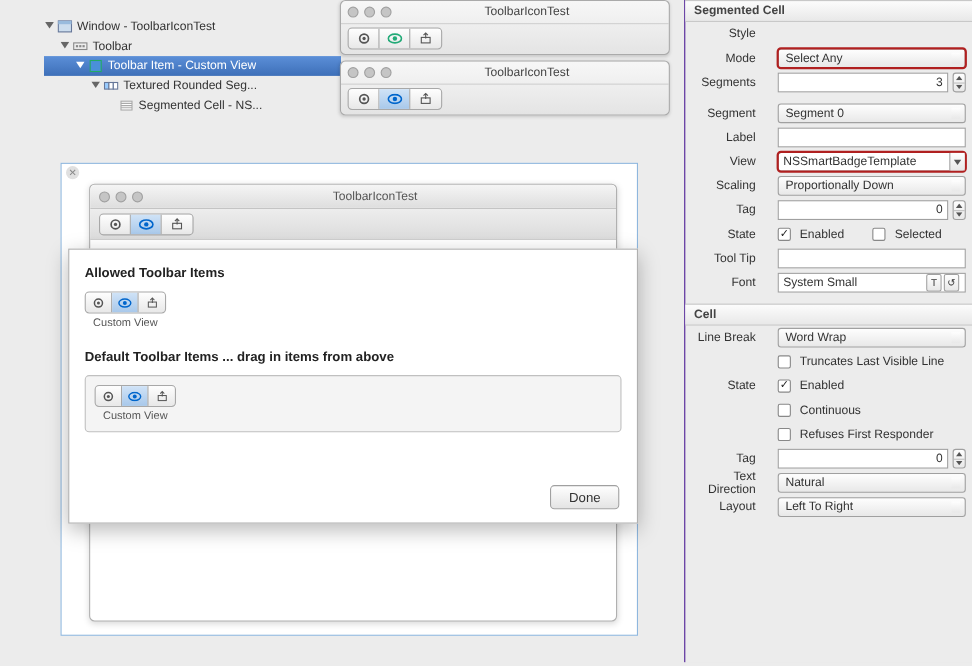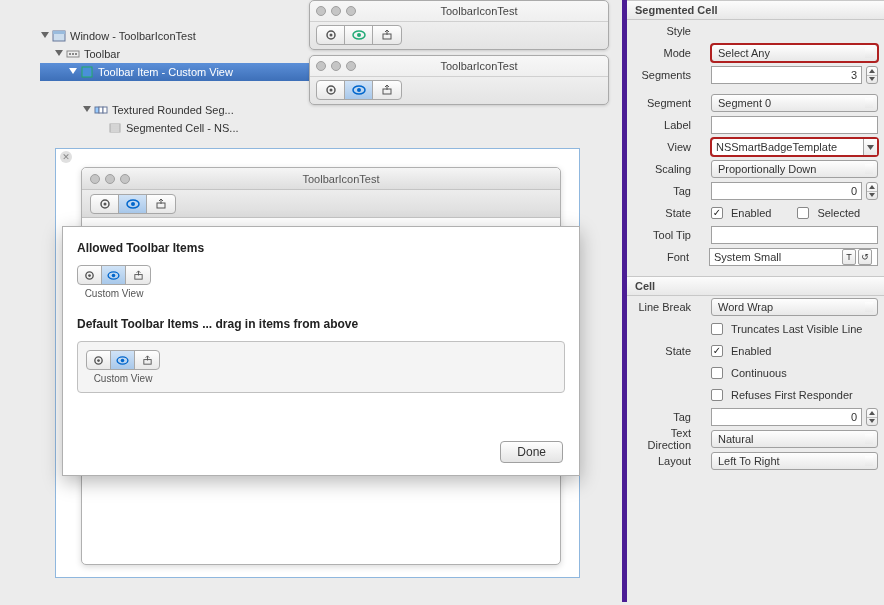--- a/index.html
+++ b/index.html
@@ -1,29 +1,29 @@
 <!DOCTYPE html>
 <html><head>
 <meta charset="utf-8">
 <style>
 * { box-sizing: border-box; margin: 0; padding: 0; font-family: "Lucida Grande", "Helvetica Neue", Arial, sans-serif; font-size: 11px; color: #333; }
 body { background: #ececec; width: 884px; height: 605px; overflow: hidden; position: relative; }
 
 
-.tree-panel { position: absolute; left: 40px; top: 27px; width: 270px; }
+.tree-panel { position: absolute; left: 40px; top: 15px; width: 270px; }
 .tree-row { display: flex; align-items: center; height: 18px; padding-left: 0; cursor: default; }
 .tree-row.selected { background: linear-gradient(#5b8fd8, #3d6fb8); color: #fff; }
 .tree-row.selected span { color: #fff; }
 .disclosure { width: 10px; height: 10px; margin-right: 2px; display: inline-flex; align-items: center; justify-content: center; }
 .disclosure svg { width: 8px; height: 8px; }
 .tree-icon { width: 14px; height: 14px; margin-right: 4px; display: inline-flex; align-items: center; justify-content: center; }
 .tree-label { white-space: nowrap; overflow: hidden; text-overflow: ellipsis; }
 .indent-1 { padding-left: 14px; }
 .indent-2 { padding-left: 28px; }
-.indent-3 { padding-left: 42px; margin-top: 20px; }
+.indent-3 { padding-left: 42px; }
 .indent-4 { padding-left: 56px; align-items: center; }
 
 
 .mini-window { position: absolute; width: 300px; border: 1px solid #aaa; border-radius: 5px; background: linear-gradient(#f7f7f7,#e4e4e4); box-shadow: 0 1px 3px rgba(0,0,0,0.15); }
 .mini-window.w1 { left: 309px; top: 0px; height: 50px; }
 .mini-window.w2 { left: 309px; top: 55px; height: 50px; }
 .mini-titlebar { height: 20px; display: flex; align-items: center; padding: 0 6px; }
 .traffic-lights { display: flex; gap: 5px; }
 .tl { width: 10px; height: 10px; border-radius: 50%; background: #c5c5c5; border: 1px solid #a0a0a0; }
 .mini-title { flex: 1; text-align: center; font-size: 11px; color: #444; }
@@ -49,21 +49,21 @@
 .item-group { margin-bottom: 18px; }
 .segmented-small { display: inline-flex; border: 1px solid #a8a8a8; border-radius: 4px; overflow: hidden; height: 20px; background: linear-gradient(#fefefe,#e8e8e8); }
 .segmented-small .seg { width: 24px; display: flex; align-items: center; justify-content: center; border-right: 1px solid #a8a8a8; }
 .segmented-small .seg:last-child { border-right: none; }
 .segmented-small .seg.sel { background: linear-gradient(#d0e3f7,#a8c8ea); }
 .item-caption { font-size: 10px; color: #555; margin-top: 3px; text-align: center; width: 74px; }
 .default-box { border: 1px solid #c0c0c0; border-radius: 4px; padding: 8px; margin-top: 6px; background: #f4f4f4; }
 .done-btn { position: absolute; right: 16px; bottom: 12px; height: 22px; padding: 0 16px; border: 1px solid #a0a0a0; border-radius: 4px; background: linear-gradient(#fefefe,#e4e4e4); font-size: 12px; }
 
 
-.inspector { position: absolute; right: 0; top: 0; width: 262px; height: 602px; border-left: 5px solid #4c1d95; background: #ececec; }
+.inspector { position: absolute; right: 0; top: 0; width: 262px; height: 602px; border-left: 1px solid #4c1d95; background: #ececec; }
 .insp-section-title { background: linear-gradient(#fcfcfc,#e8e8e8); border-top: 1px solid #c8c8c8; border-bottom: 1px solid #c8c8c8; padding: 3px 8px; font-weight: bold; color: #444; }
 .insp-row { display: flex; align-items: center; height: 22px; padding: 0 6px; }
 .insp-label { width: 78px; text-align: right; padding-right: 20px; color: #333; }
 .insp-control { flex: 1; display: flex; align-items: center; gap: 4px; }
 .popup { flex: 1; height: 18px; border: 1px solid #a0a0a0; border-radius: 3px; background: linear-gradient(#fefefe,#e8e8e8); display: flex; align-items: center; padding: 0 16px 0 6px; position: relative; font-size: 11px; }
 .popup::after { content: ""; position: absolute; right: 4px; top: 3px; width: 8px; height: 10px; background: linear-gradient(#fefefe,#e8e8e8); border-left: 0; }
 .popup .arrows { position: absolute; right: 3px; top: 2px; width: 10px; height: 12px; display:flex; flex-direction:column; align-items:center; justify-content:center; }
 .popup .arrows svg { width: 6px; height: 4px; }
 .combo { flex: 1; height: 18px; border: 1px solid #a0a0a0; background: #fff; display: flex; align-items: center; padding: 0 16px 0 4px; position: relative; font-size: 11px; }
 .combo .drop { position: absolute; right: 0; top: 0; width: 14px; height: 100%; border-left: 1px solid #a0a0a0; background: linear-gradient(#fefefe,#e8e8e8); display:flex; align-items:center; justify-content:center; }

